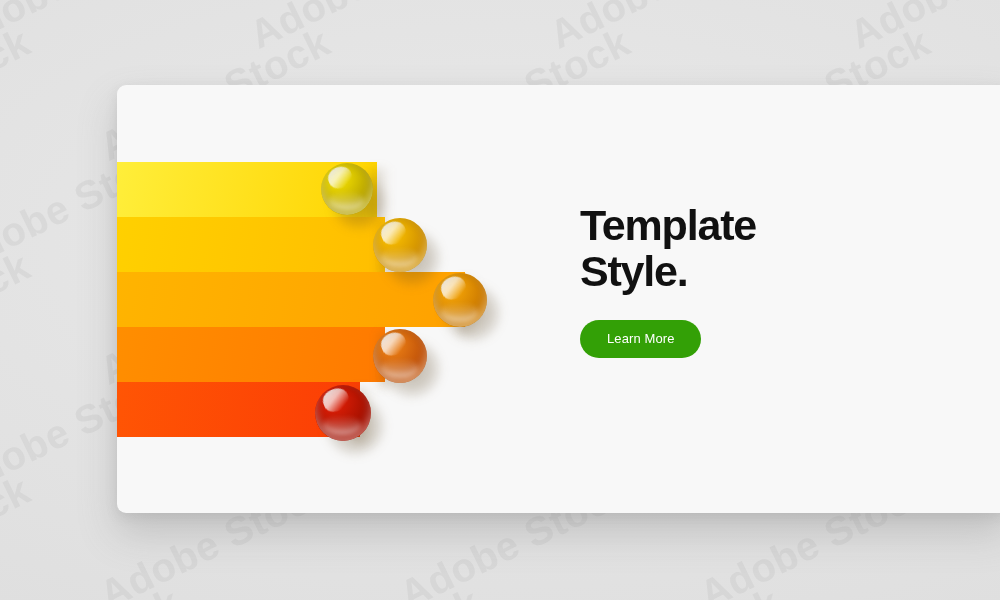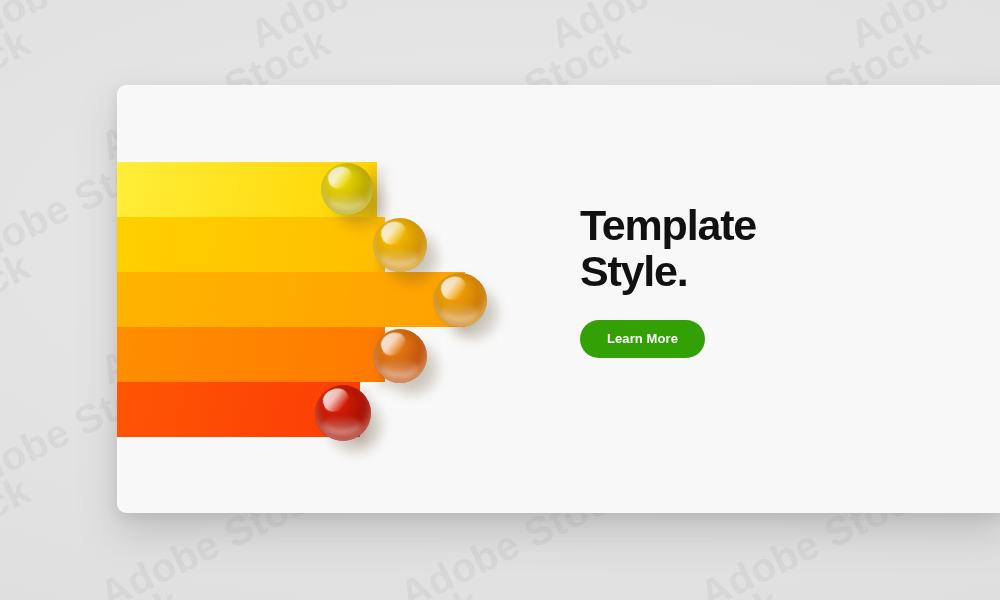--- a/index.html
+++ b/index.html
@@ -126,21 +126,21 @@
   }
   #cta {
     display:inline-block;
     margin-top:26px;
     padding:11px 27px 12px;
     border:none;
     border-radius:22px;
     background:#33a006;
     color:#ffffff;
     font-size:13px;
-    font-weight:700;
+    font-weight:400;
     letter-spacing:.1px;
     cursor:pointer;
     font-family:"Liberation Sans", sans-serif;
   }
 </style>
 </head>
 <body>
 
 <div id="canvas"></div>
 

